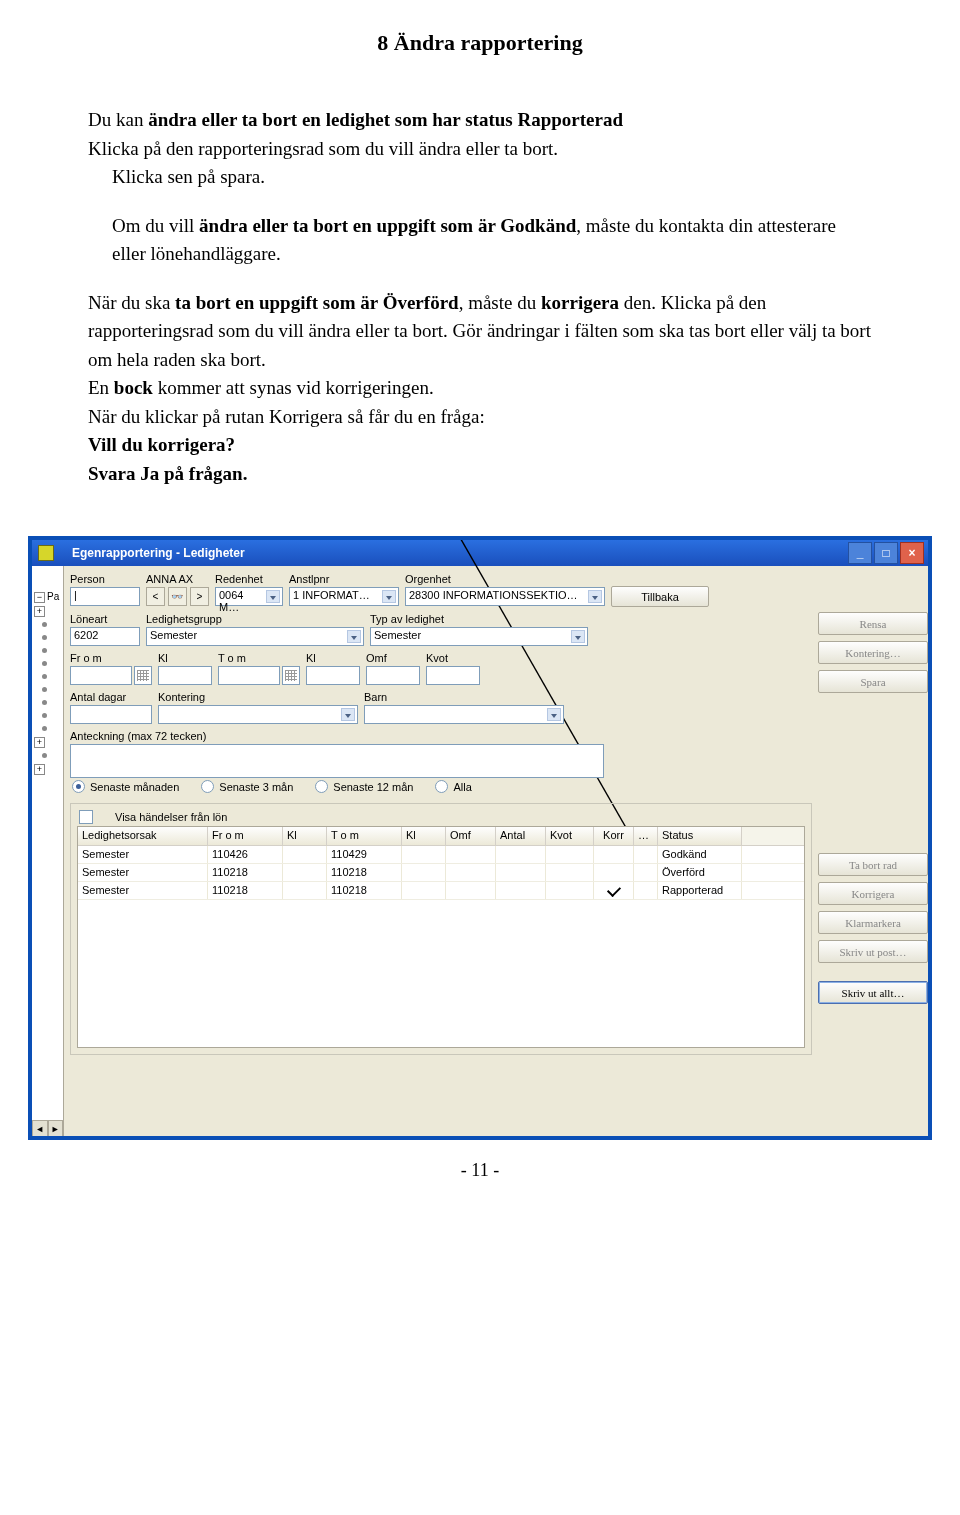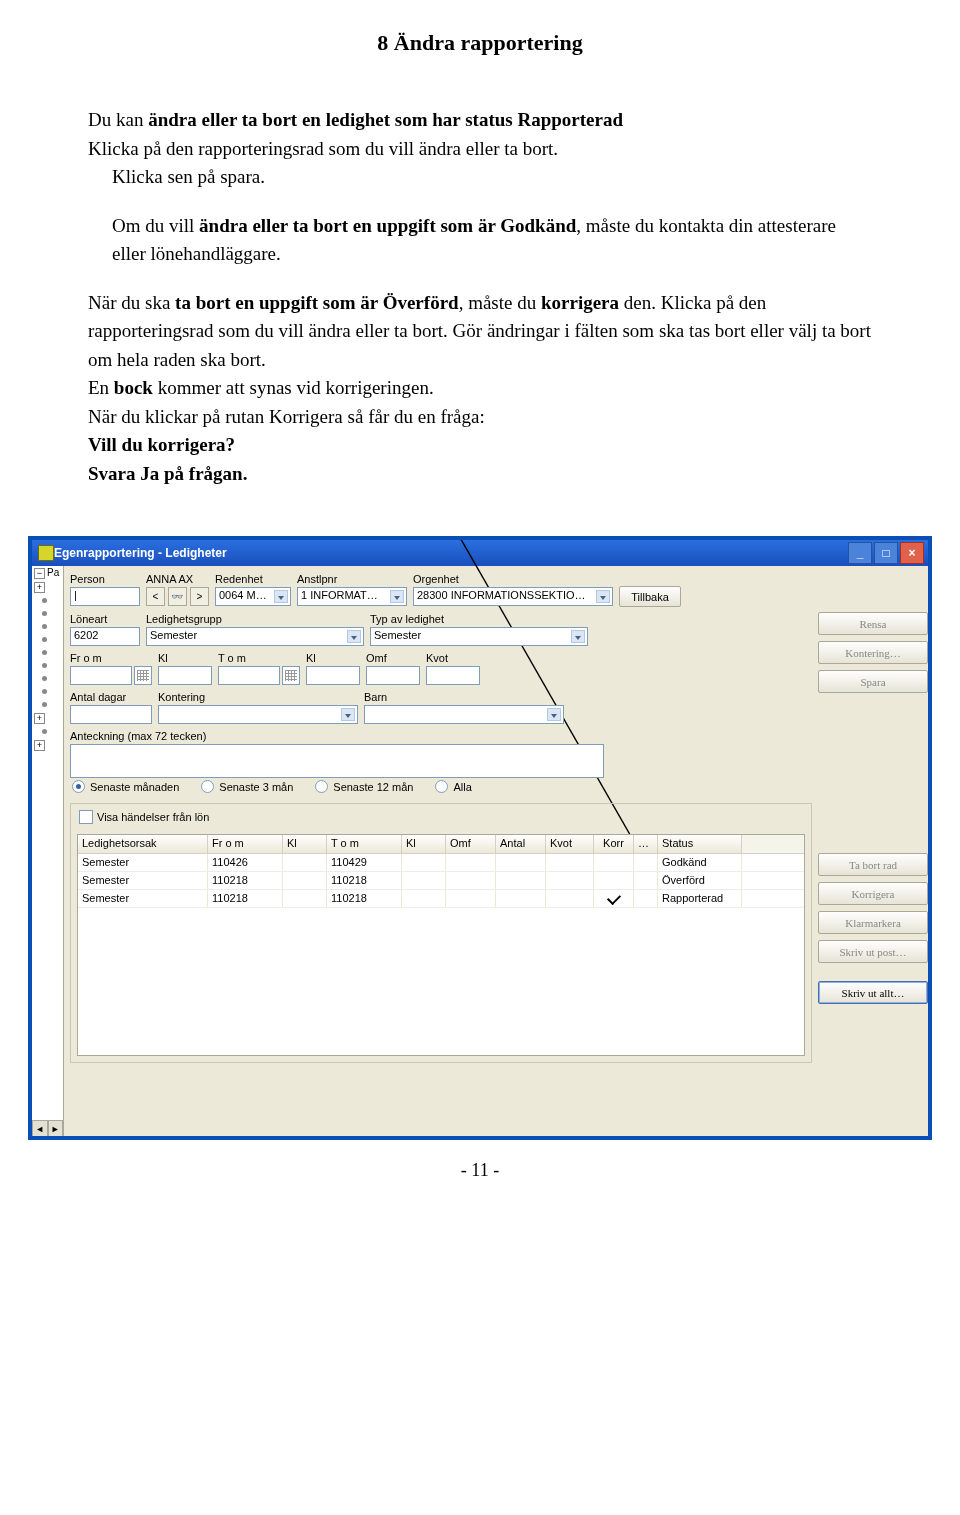--- a/index.html
+++ b/index.html
@@ -46,21 +46,21 @@
     background: linear-gradient(#2a6fe0, #1a4fbc);
     color: #fff;
     height: 26px;
     display: flex;
     align-items: center;
     justify-content: space-between;
     padding: 0 4px 0 6px;
     font-weight: bold;
     font-size: 12px;
   }
-  .titlebar-left { display: flex; align-items: center; gap: 0; }
+  .titlebar-left { display: flex; align-items: center; gap: 18px; }
   .titlebar .app-icon {
     width: 14px; height: 14px; background: #d6d62a; border: 1px solid #6b6b15;
   }
   .win-controls { display: flex; gap: 2px; }
   .win-btn {
     width: 22px; height: 20px; background: #4c83da;
     border: 1px solid #2451a0; color: #fff; display: flex;
     align-items: center; justify-content: center; font-weight: bold;
     font-size: 12px; line-height: 1;
   }
@@ -69,20 +69,21 @@
     display: flex;
     height: 570px;
   }
   .tree-pane {
     width: 32px;
     background: #fff;
     border-right: 1px solid #aca899;
     position: relative;
     overflow: hidden;
     font-size: 10px;
+    padding-top: 24px;
     box-sizing: border-box;
   }
   .tree-node { padding: 1px 0 1px 2px; white-space: nowrap; }
   .tree-node .sq {
     display: inline-block; width: 9px; height: 9px; border: 1px solid #888;
     text-align: center; line-height: 9px; font-size: 9px; margin-right: 2px;
     background: #fff;
   }
   .tree-node .dot {
     display: inline-block; width: 5px; height: 5px; background: #888; border-radius: 50%;
@@ -134,21 +135,21 @@
     background: linear-gradient(#fefefe, #e6e4d6);
     font-size: 11px; font-family: Liberation Serif, serif;
     padding: 0 6px; text-align: center; display: flex;
     align-items: center; justify-content: center; border-radius: 2px;
   }
   .btn.disabled { color: #888; }
   .btn.primary { border-color: #4b6eaf; box-shadow: 0 0 0 1px #8bb0e4 inset; }
   .inline-btn { height: 19px; min-width: 52px; border: 1px solid #aca899;
     background: linear-gradient(#fefefe, #e6e4d6); font-size: 11px;
     display: inline-flex; align-items: center; justify-content: center;
-    border-radius: 2px; padding: 0 4px;
+    border-radius: 2px; padding: 0 22px;
   }
   .cal-icon {
     width: 18px; height: 19px; border: 1px solid #7f9db9; background: #fff;
     position: relative; box-sizing: border-box;
   }
   .cal-icon::before {
     content: ""; position: absolute; left: 2px; right: 2px; top: 3px; bottom: 3px;
     background: repeating-linear-gradient(#999 0 1px, transparent 1px 3px),
                 repeating-linear-gradient(90deg, #999 0 1px, transparent 1px 3px);
   }
@@ -157,21 +158,21 @@
   }
   .radio-row { display: flex; gap: 22px; align-items: center; padding: 2px 0 8px 2px; }
   .radio { display: inline-flex; align-items: center; gap: 5px; }
   .radio .r {
     width: 11px; height: 11px; border: 1px solid #7f9db9; border-radius: 50%;
     display: inline-flex; align-items: center; justify-content: center; background: #fff;
   }
   .radio .r.checked::after {
     content: ""; width: 5px; height: 5px; background: #3b5f9a; border-radius: 50%;
   }
-  .check-row { display: flex; align-items: center; gap: 4px; padding: 0 0 10px 2px; }
+  .check-row { display: flex; align-items: center; gap: 22px; padding: 0 0 2px 2px; }
   .check-row .c {
     width: 12px; height: 12px; border: 1px solid #7f9db9; background: #fff;
   }
   .table {
     background: #fff; border: 1px solid #aca899; height: 220px; overflow: hidden;
     position: relative;
   }
   .thead { display: flex; background: #f5f4ea; border-bottom: 1px solid #d4d0c8; }
   .th, .td {
     box-sizing: border-box; padding: 2px 4px; font-size: 11px;
@@ -293,21 +294,21 @@
           <div class="field">
             <span class="lbl">ANNA AX</span>
             <div class="row" style="margin:0;gap:3px">
               <div class="sq-btn">&lt;</div>
               <div class="sq-btn">👓</div>
               <div class="sq-btn">&gt;</div>
             </div>
           </div>
           <div class="field">
             <span class="lbl">Redenhet</span>
-            <div class="sel" style="width:76px">0064  M…</div>
+            <div class="sel" style="width:68px">0064  M…</div>
           </div>
           <div class="field">
             <span class="lbl">Anstlpnr</span>
             <div class="sel" style="width:110px">1   INFORMAT…</div>
           </div>
           <div class="field">
             <span class="lbl">Orgenhet</span>
             <div class="sel" style="width:200px">28300  INFORMATIONSSEKTIO…</div>
           </div>
           <div class="field" style="justify-content:flex-end">

